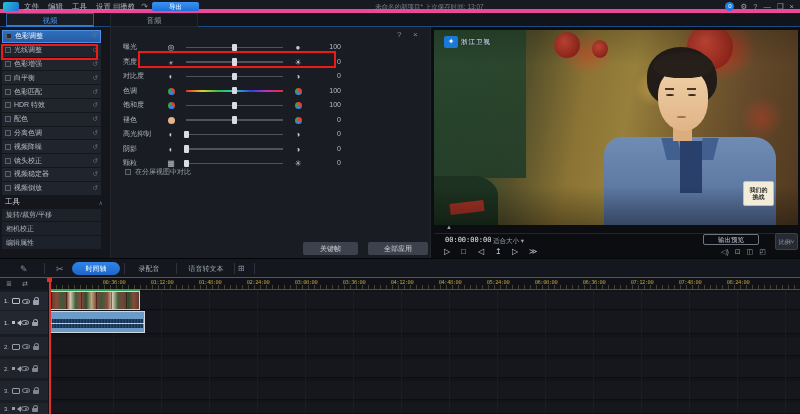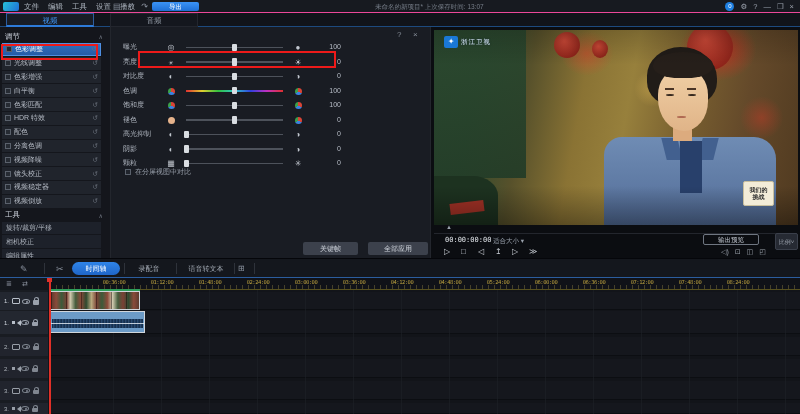--- a/index.html
+++ b/index.html
@@ -1,19 +1,19 @@
 <!DOCTYPE html>
 <html><head>
 <meta charset="utf-8">
 <style>
 *{margin:0;padding:0;box-sizing:border-box}
 html,body{width:800px;height:414px;overflow:hidden}
 body{position:relative;background:#0e1014;font-family:"Liberation Sans",sans-serif;color:#c6cbd4}
 
-#topbar{position:absolute;left:0;top:0;width:800px;height:13px;background:#171a20;border-bottom:1px solid #ec4899;display:flex;align-items:center}
+#topbar{position:absolute;left:0;top:0;width:800px;height:13px;background:#171a20;border-bottom:4px solid #ec4899;display:flex;align-items:center}
 #applogo{position:absolute;left:3px;top:2px;width:16px;height:9px;border-radius:2px;background:linear-gradient(120deg,#27c2d8,#1f6fd6)}
 #menubar{position:absolute;left:24px;top:0;height:13px;display:flex;align-items:center;gap:9px}
 .menu-item{font-size:7.5px;color:#a9b0ba;cursor:default}
 #tbicons{position:absolute;left:113px;top:0;height:13px;display:flex;align-items:center;gap:7px;color:#8a929e;font-size:8px}
 #export-btn{position:absolute;left:152px;top:2px;width:47px;height:9px;border-radius:2px;background:linear-gradient(180deg,#3b93f5,#1e6fd6);color:#fff;font-size:6.5px;text-align:center;line-height:9px}
 #proj-title{position:absolute;left:375px;top:3px;font-size:6.5px;color:#767d88;white-space:nowrap}
 #winicons{position:absolute;right:6px;top:0;height:13px;display:flex;align-items:center;gap:6px;color:#9aa1ac;font-size:7.5px}
 .win-icon{line-height:13px}
 .win-icon.acct{width:9px;height:9px;border-radius:50%;background:#1e7fe0;color:#fff;font-size:6px;text-align:center;line-height:9px}
 
@@ -167,24 +167,20 @@
       <span class="win-icon">×</span>
     </div>
 </div>
 
 <div id="tabbar">
   <div class="tab" id="tab-video">视频</div>
   <div class="tab" id="tab-audio">音频</div>
 </div>
 
 <div id="sidebar">
-  <div class="sb-header">
-    <span>调节</span>
-    <span class="arr">∧</span>
-  </div>
   <div id="sidebar-list">
       <div class="sb-item sel">
         <span class="cb"></span>
         <span class="sb-label">色彩调整</span>
         <span class="rst">↺</span>
       </div>
       <div class="sb-item">
         <span class="cb"></span>
         <span class="sb-label">光线调整</span>
         <span class="rst">↺</span>

